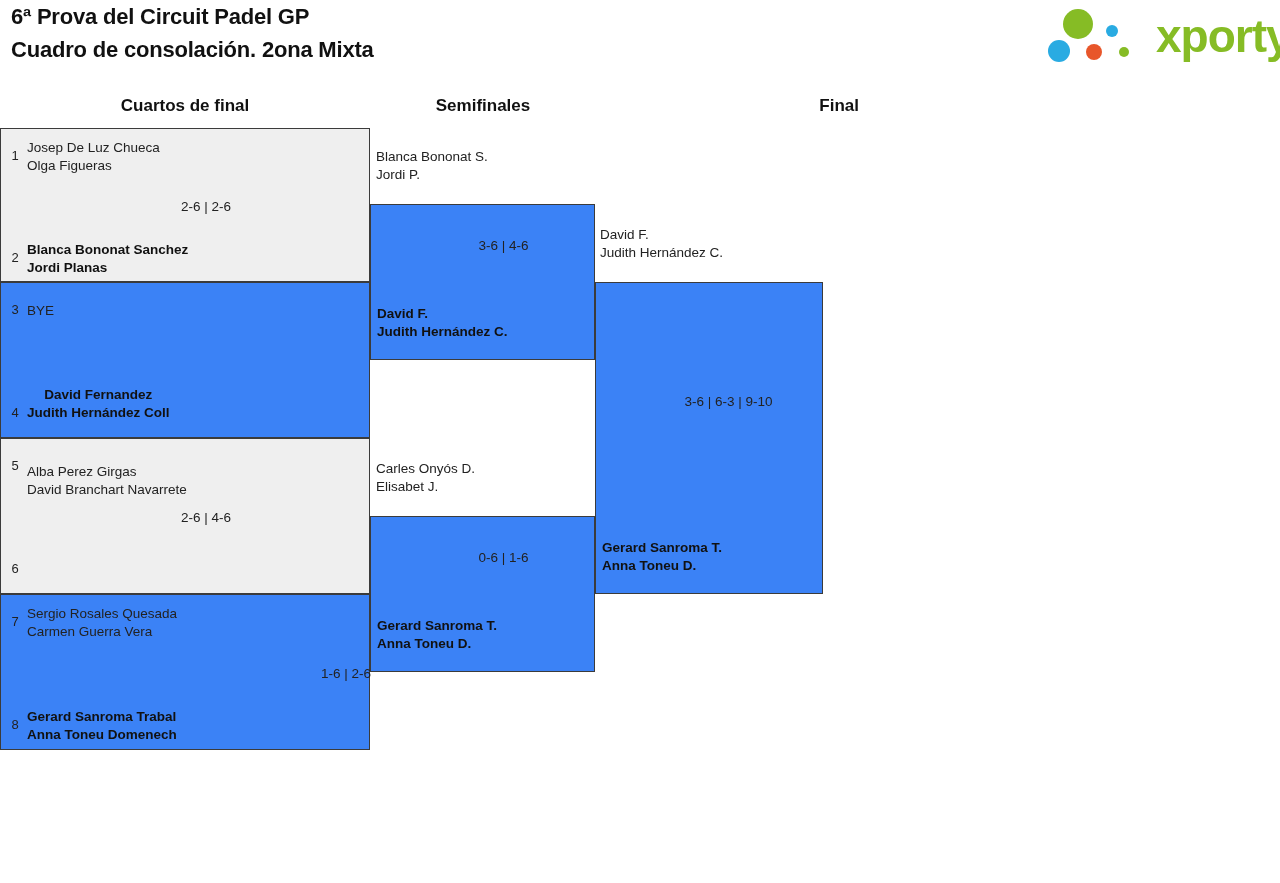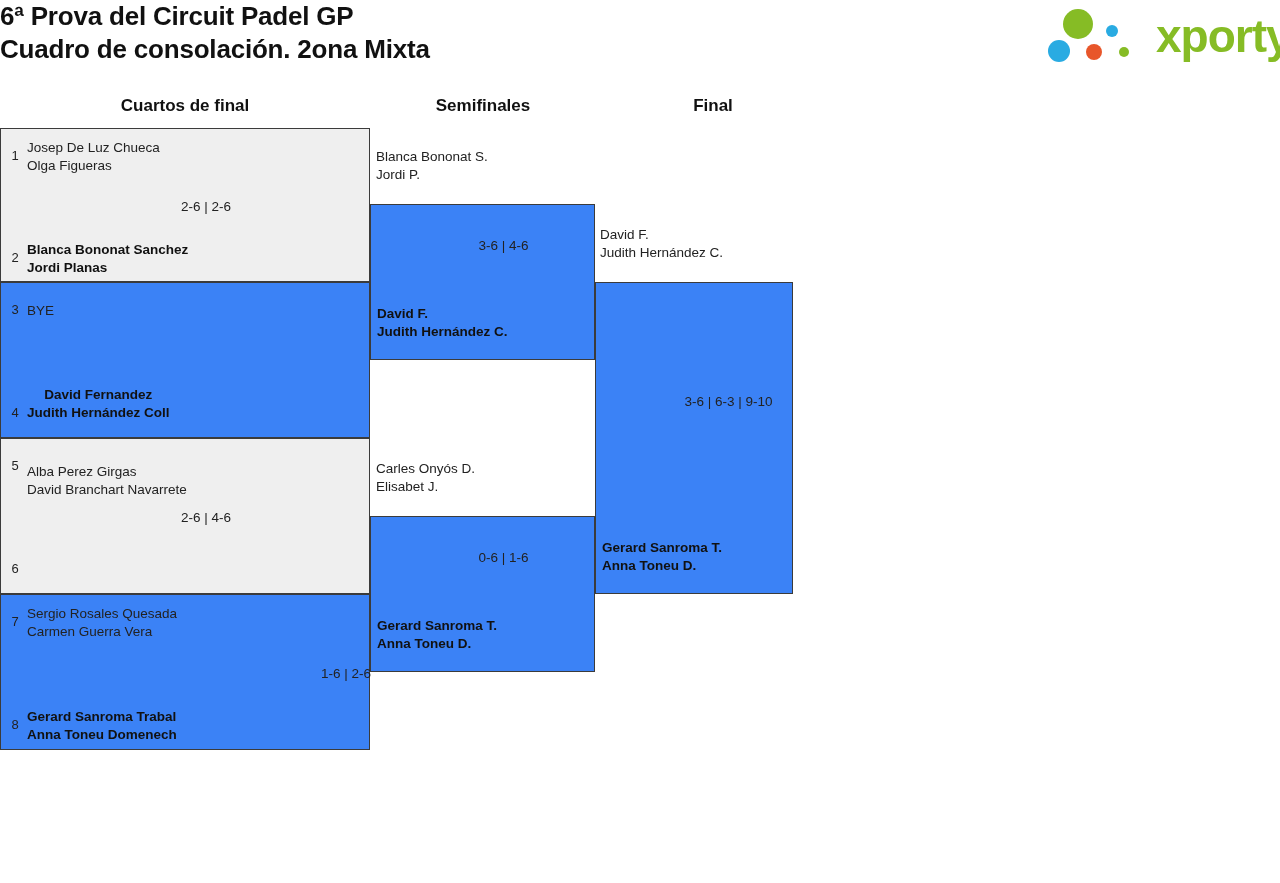--- a/index.html
+++ b/index.html
@@ -9,22 +9,22 @@
     background: #ffffff;
     font-family: "Liberation Sans", sans-serif;
     color: #1a1a1a;
     overflow: hidden;
   }
   #root { position: relative; width: 1280px; height: 883px; }
 
   
   .title-block {
     position: absolute;
-    left: 0; top: 0;
-    font-size: 26px;
+    left: 11px; top: 0;
+    font-size: 22px;
     font-weight: bold;
     line-height: 33px;
     letter-spacing: -0.2px;
     color: #111;
   }
   .title-line { display: block; white-space: nowrap; }
 
   
   .logo {
     position: absolute;
@@ -101,21 +101,21 @@
       <circle cx="34" cy="18" r="15" fill="#86bc25"></circle>
       <circle cx="50" cy="46" r="8" fill="#e8562a"></circle>
       <circle cx="68" cy="25" r="6" fill="#29abe2"></circle>
       <circle cx="80" cy="46" r="5" fill="#86bc25"></circle>
     </svg>
     <div class="logo-word">xporty</div>
   </div>
 
   <div class="round-head" style="left:60px; top:96px; width:250px;">Cuartos de final</div>
   <div class="round-head" style="left:358px; top:96px; width:250px;">Semifinales</div>
-  <div class="round-head" style="left:588px; top:96px; width:250px;">Final</div>
+  <div class="round-head" style="left:609px; top:96px; width:250px;text-align:right;">Final</div>
 
   <div class="match shaded" style="left:0px; top:128px; width:370px; height:154px;">
     <div class="seed" style="top:19px;">1</div>
     <div class="team" style="left:26px; top:10px;">
       <span class="p1">Josep De Luz Chueca</span>
       <span class="p2">Olga Figueras</span>
     </div>
     <div class="score" style="left:0px; top:70px; width:370px;">2-6 | 2-6</div>
     <div class="seed" style="top:121px;">2</div>
     <div class="team winner" style="left:26px; top:112px;">
@@ -182,21 +182,21 @@
     <div class="team winner" style="left:6px; top:100px;">
       <span class="p1">Gerard Sanroma T.</span>
       <span class="p2">Anna Toneu D.</span>
     </div>
   </div>
 
   <div class="team" style="left:600px; top:226px;">
     <span class="p1">David F.</span>
     <span class="p2">Judith Hernández C.</span>
   </div>
-  <div class="match" style="left:595px; top:282px; width:198px; height:312px;">
+  <div class="match" style="left:595px; top:282px; width:228px; height:312px;">
     <div class="score" style="left:0px; top:111px; width:225px;">3-6 | 6-3 | 9-10</div>
     <div class="team winner" style="left:6px; top:256px;">
       <span class="p1">Gerard Sanroma T.</span>
       <span class="p2">Anna Toneu D.</span>
     </div>
   </div>
 
 </div>
 
 </body></html>

